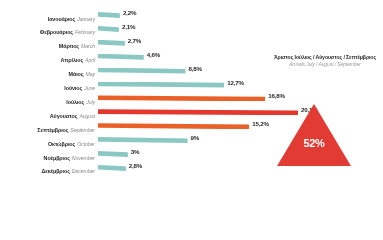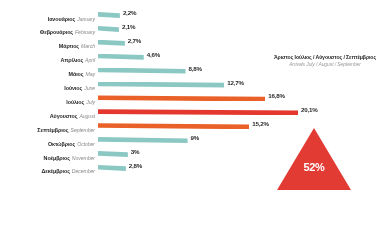--- a/index.html
+++ b/index.html
@@ -59,21 +59,21 @@
     display:block;font-size:5.2px;font-weight:bold;color:#231f20;
     letter-spacing:-.1px;white-space:nowrap;
   }
   #legend .lg-en{
     display:block;font-size:5px;color:#9a9a9a;font-style:italic;
     letter-spacing:-.1px;white-space:nowrap;
   }
 
   
   #badge{
-    position:absolute;left:277px;top:128px;width:74px;height:62px;
+    position:absolute;left:277px;top:104px;width:74px;height:62px;
   }
   #badge .tri{
     position:absolute;left:0;top:0;width:0;height:0;
     border-left:37px solid transparent;
     border-right:37px solid transparent;
     border-bottom:62px solid #e23b34;
   }
   #badge .tri-label{
     position:absolute;left:0;right:0;top:33px;
     text-align:center;color:#ffffff;

